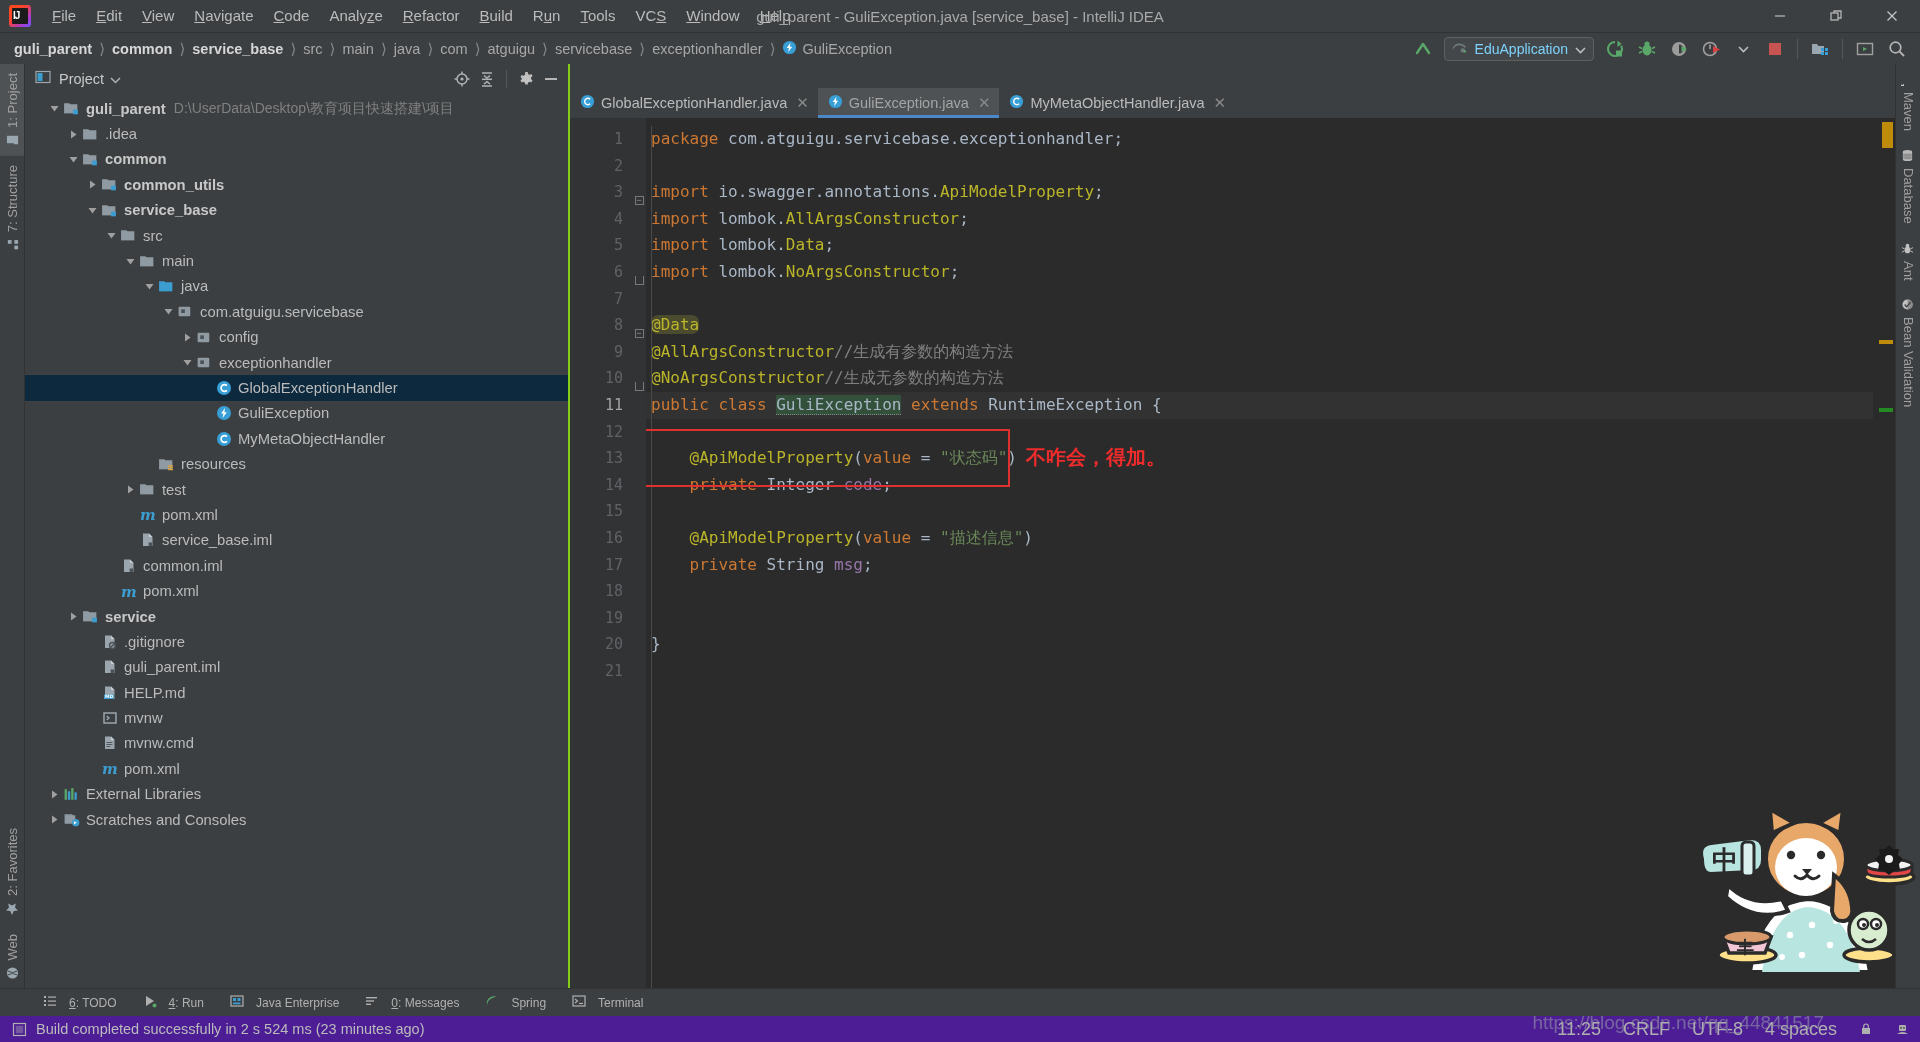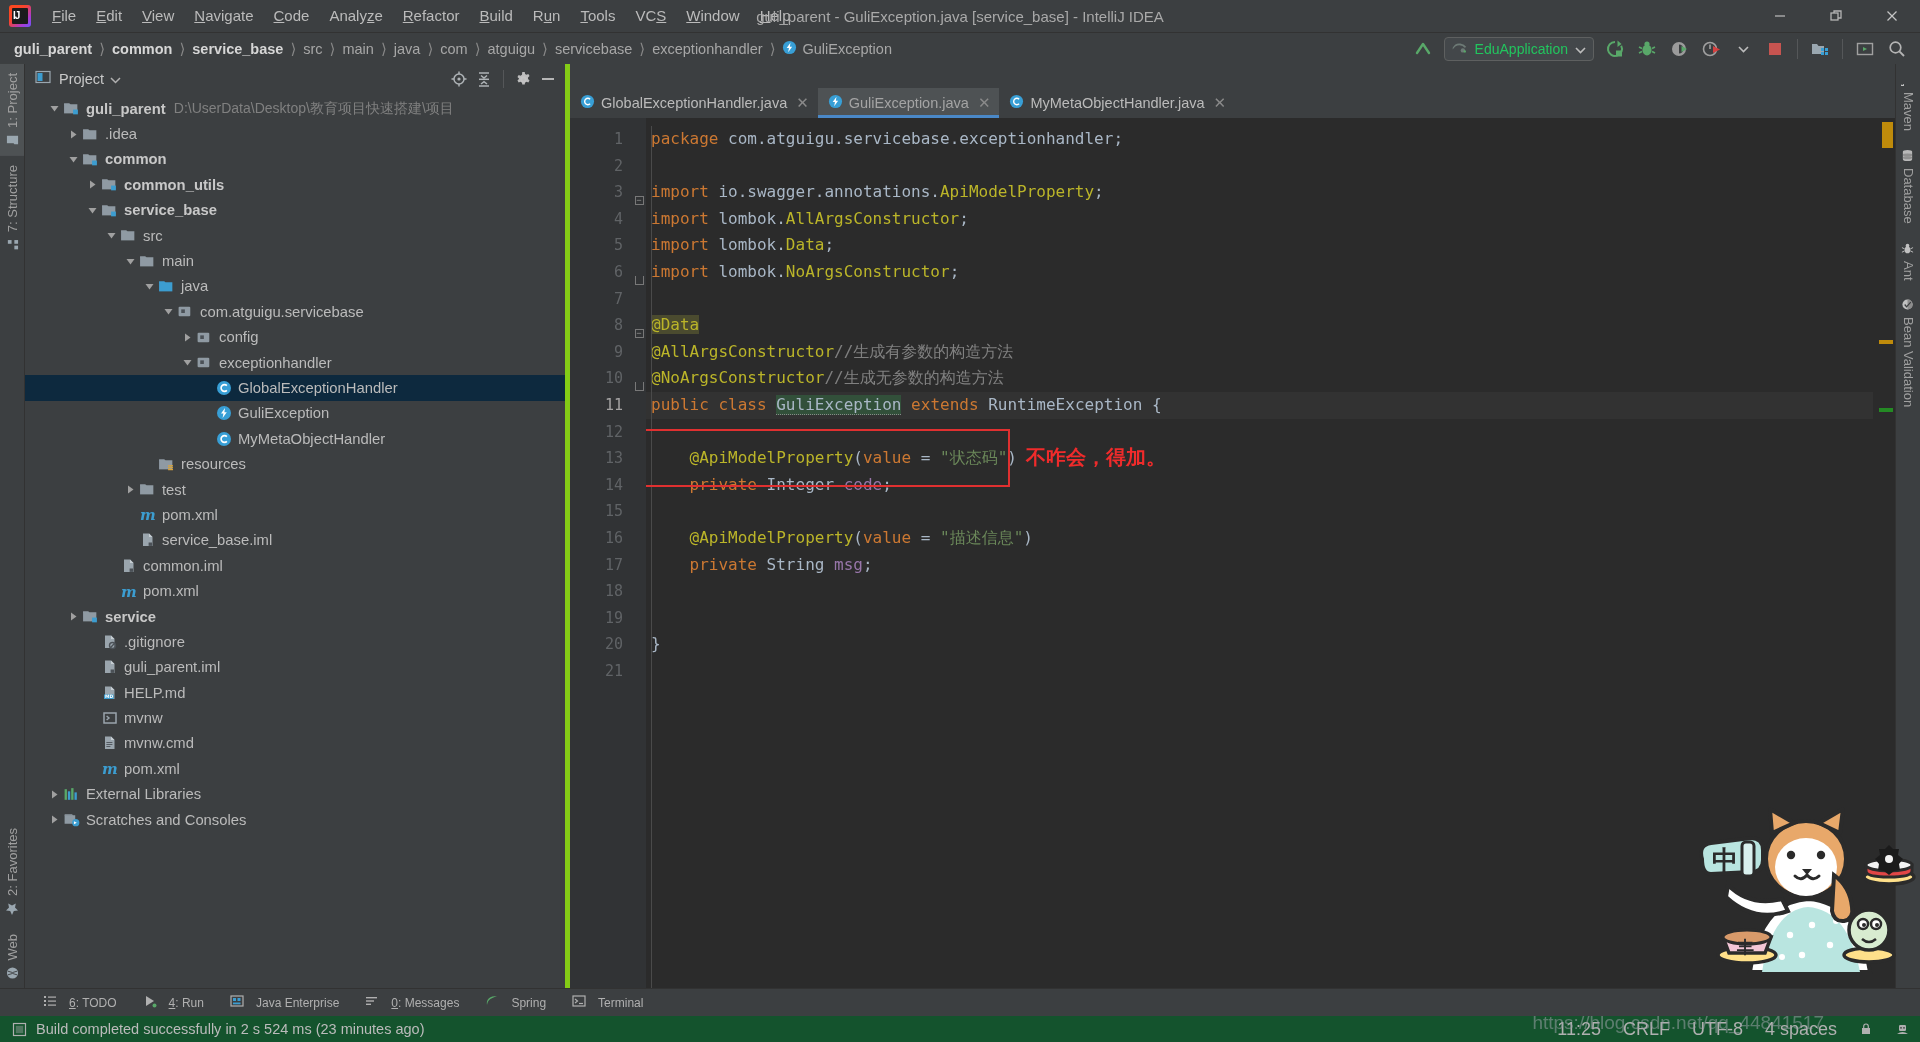--- a/index.html
+++ b/index.html
@@ -48,21 +48,21 @@
   .crumb.bold { color: #d6d6d6; font-weight: bold; }
   .crumb-sep { color: #878787; font-size: 15px; margin: 0 7px; }
   .crumb .cls-icon { margin-right: 5px; }
 
   .nav-right { margin-left: auto; display: flex; align-items: center; padding-right: 8px; gap: 2px; }
   .tb-btn { width: 30px; height: 26px; display: flex; align-items: center; justify-content: center; }
   .runconfig {
     display: flex; align-items: center; gap: 7px; height: 24px; padding: 0 7px 0 6px;
     border: 1px solid #5e6060; border-radius: 4px; background: #43474a; margin: 0 4px;
   }
-  .runconfig .label { font-size: 14px; color: #22c55e; }
+  .runconfig .label { font-size: 14px; color: #7dd3fc; }
   .tb-sep { width: 1px; height: 20px; background: #555759; margin: 0 5px; }
 
   
   .body { flex: 1 1 auto; display: flex; min-height: 0; }
 
   
   .vstrip {
     width: 25px; flex: 0 0 25px; background: #3c3f41; display: flex; flex-direction: column;
     justify-content: space-between; border-right: 1px solid #323232;
   }
@@ -77,21 +77,21 @@
   .vico { display: block; }
 
   .vstrip-right {
     width: 25px; flex: 0 0 25px; background: #3c3f41; display: flex; flex-direction: column;
     border-left: 1px solid #323232;
   }
 
   
   .project-panel {
     width: 545px; flex: 0 0 545px; background: #3c3f41; display: flex; flex-direction: column;
-    border-right: 5px solid #84cc16;
+    border-right: 2px solid #84cc16;
   }
   .pp-header {
     height: 30px; flex: 0 0 30px; display: flex; align-items: center; padding: 0 6px 0 10px;
     background: #3c3f41;
   }
   .pp-title { font-size: 14.5px; color: #c9c9c9; margin-left: 8px; }
   .pp-header .tools { margin-left: auto; display: flex; align-items: center; gap: 3px; }
   .pp-btn { width: 22px; height: 22px; display: flex; align-items: center; justify-content: center; }
 
   .tree { flex: 1 1 auto; overflow: hidden; padding-top: 2px; font-size: 14.8px; }
@@ -139,21 +139,21 @@
     white-space: pre; padding-left: 5px; color: #a9b7c6;
   }
   .cline.cur { background: #323232; }
   .vline { position: absolute; left: 5px; top: 8px; bottom: 0; width: 1px; background: #4a4a4a; }
 
   .kw   { color: #cc7832; }
   .ann  { color: #bbb529; }
   .str  { color: #6a8759; }
   .cmt  { color: #808080; }
   .fld  { color: #9876aa; }
-  .hl-data { background: #4b4b2f; }
+  .hl-data { background: #4b4b2f; border-radius: 7px; }
   .hl-cls  { background: #32503a; border-bottom: 1px dotted #888; }
 
   .redbox {
     position: absolute; border: 2px solid #e03030; pointer-events: none;
   }
   .redtext {
     position: absolute; color: #f02b2b; font-size: 20px; font-weight: bold;
     font-family: "DejaVu Sans", sans-serif; white-space: nowrap;
   }
 
@@ -162,21 +162,21 @@
 
   
   .toolwin-bar {
     height: 28px; flex: 0 0 28px; background: #3c3f41; display: flex; align-items: center;
     padding-left: 30px; gap: 0px; border-top: 1px solid #323232;
   }
   .tw { display: flex; align-items: center; gap: 12px; font-size: 12px; color: #b0b0b0; padding: 0 13px; }
   .tw u { text-decoration: underline; }
 
   .statusbar {
-    height: 26px; flex: 0 0 26px; background: #14532d; display: flex; align-items: center;
+    height: 26px; flex: 0 0 26px; background: #4c1d95; display: flex; align-items: center;
     padding-left: 12px; font-size: 14.5px; color: #bbbbbb; position: relative;
   }
   .status-right { margin-left: auto; display: flex; align-items: center; gap: 22px; padding-right: 10px;
      font-size: 18px; color: #b0b0b0; }
   .watermark {
     position: absolute; right: 96px; bottom: 8px; color: #9aa0a6; opacity: .55;
     font-size: 19px; white-space: nowrap; font-family: "Liberation Sans", sans-serif;
   }
   
   .mascot { position: absolute; right: 0px; bottom: 55px; width: 230px; height: 190px; pointer-events: auto; }

